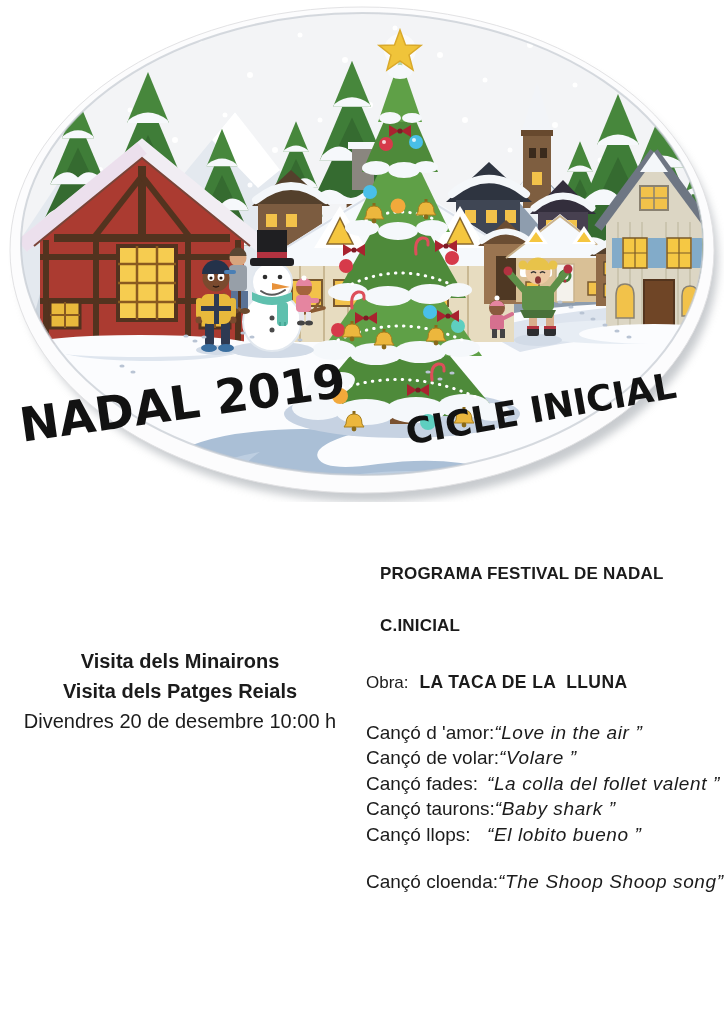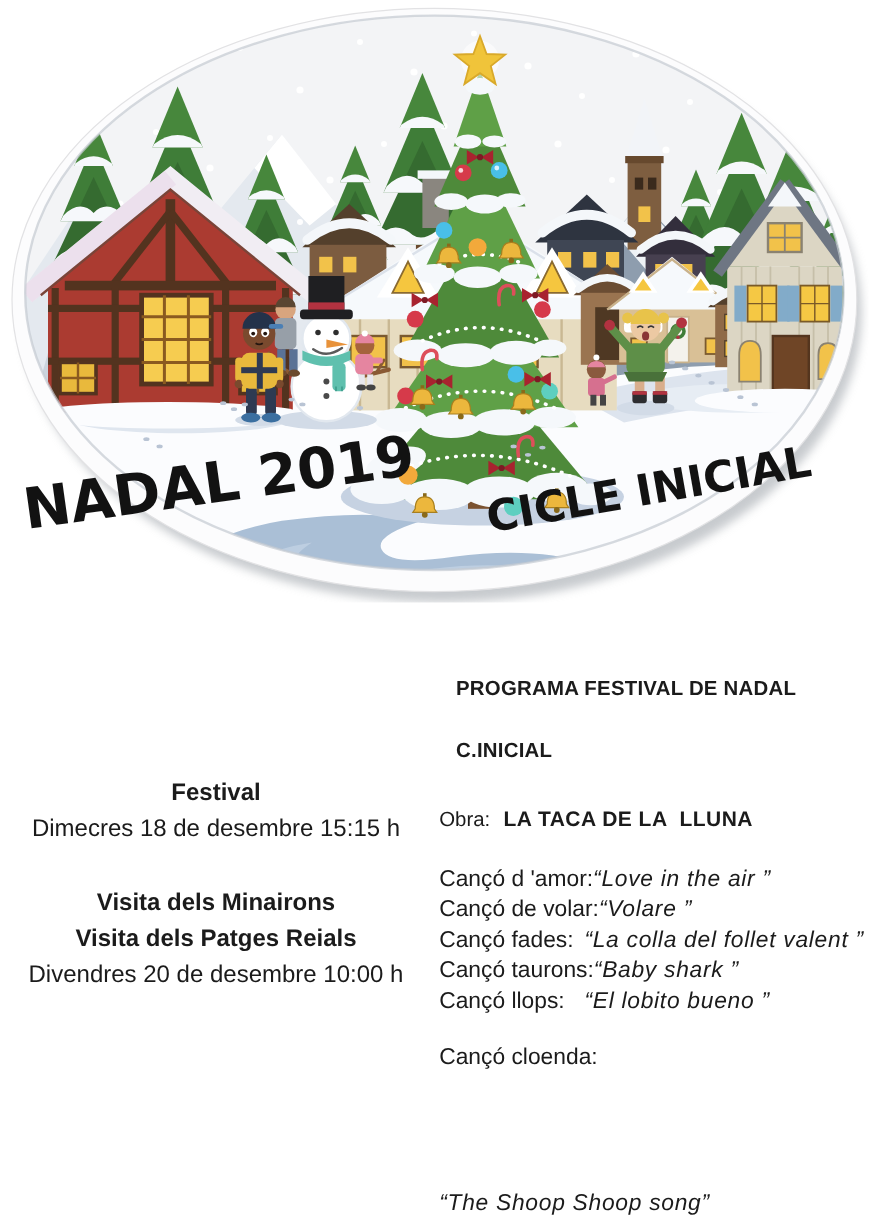--- a/index.html
+++ b/index.html
@@ -14,22 +14,22 @@
                   font-weight:bold;font-size:17px;letter-spacing:.2px;}
   .program-header .sub{margin-top:32px;}
   .schedule{position:absolute;left:22px;top:651px;width:316px;text-align:center;}
   .event-name{font-size:20px;font-weight:bold;line-height:21px;margin-bottom:9px;}
   .event-date{font-size:20px;line-height:21px;margin-bottom:40px;}
   .obra-line{position:absolute;left:366px;top:672px;font-size:17px;display:flex;gap:11px;align-items:baseline;}
   .obra-title{font-weight:bold;letter-spacing:.4px;white-space:pre;font-size:17.5px;text-align:right;}
   .songs{position:absolute;left:366px;top:723px;width:356px;}
   .song-row{display:flex;line-height:19px;margin-bottom:6.4px;font-size:19px;}
   .song-label{flex:0 0 121px;white-space:pre;}
-  .song-title{font-style:italic;letter-spacing:.6px;white-space:pre;}
-  .closing{margin-top:28px;flex-direction:column;}
+  .song-title{font-style:italic;letter-spacing:.6px;white-space:pre;text-align:right;}
+  .closing{margin-top:28px;}
 </style>
 </head>
 <body>
 
 <div class="page">
 
   <div class="scene-wrap">
     <svg width="724" height="502" viewBox="0 0 724 502">
       <defs>
         <clipPath id="ovalClip">
@@ -502,24 +502,20 @@
   <div class="badge badge-left">NADAL 2019</div>
   <div class="badge badge-right">CICLE INICIAL</div>
 
   <div class="program-header">
     <div>PROGRAMA FESTIVAL DE NADAL</div>
     <div class="sub">C.INICIAL</div>
   </div>
 
   <div class="schedule">
     <div>
-      <div class="event-name">Festival</div>
-      <div class="event-date">Dimecres 18 de desembre 15:15 h</div>
-    </div>
-    <div>
       <div class="event-name">Visita dels Minairons</div>
     </div>
     <div>
       <div class="event-name">Visita dels Patges Reials</div>
       <div class="event-date">Divendres 20 de desembre 10:00 h</div>
     </div>
   </div>
 
   <div class="obra-line">
     <span>Obra:</span>

